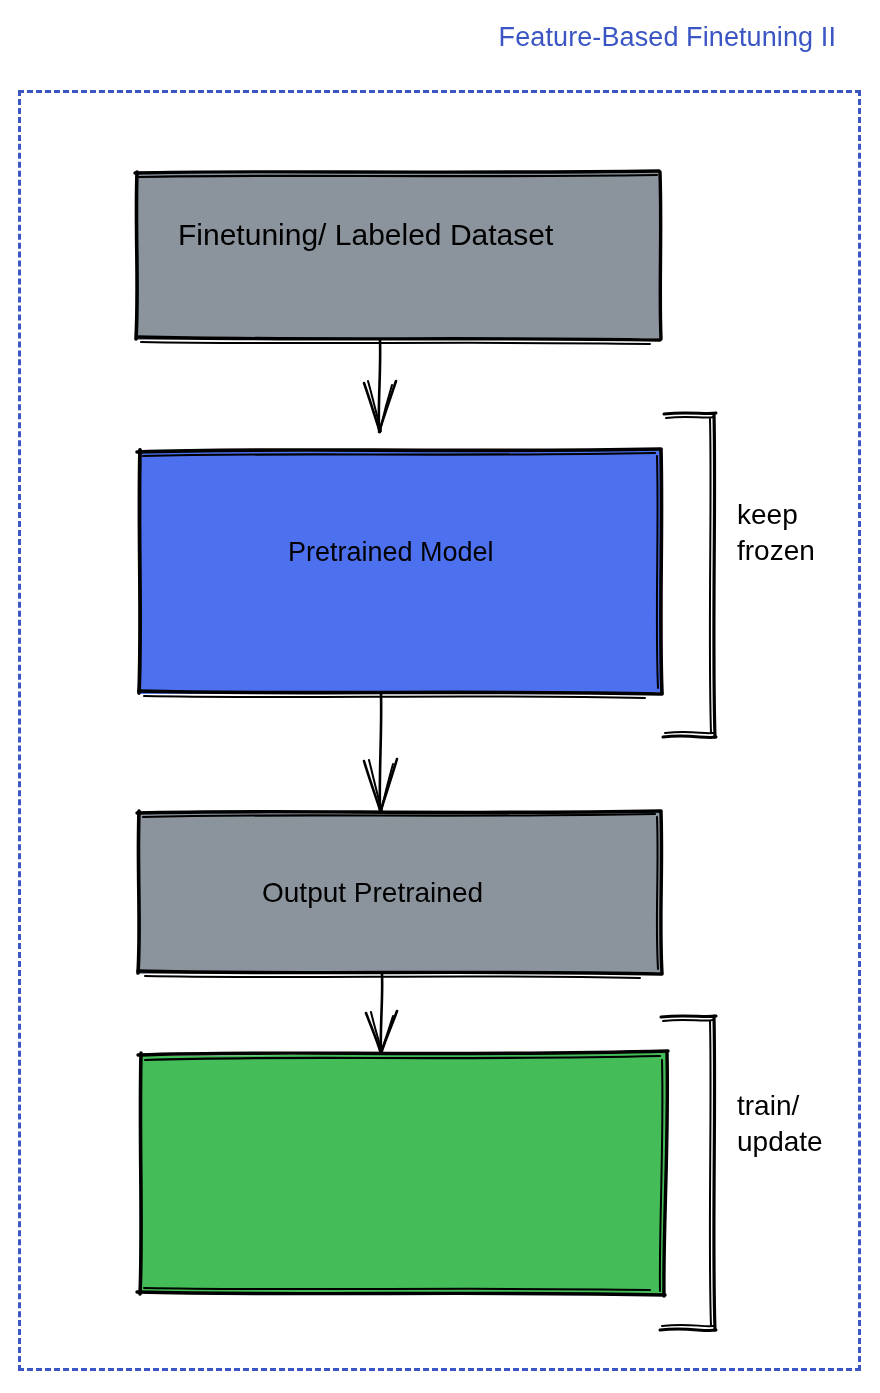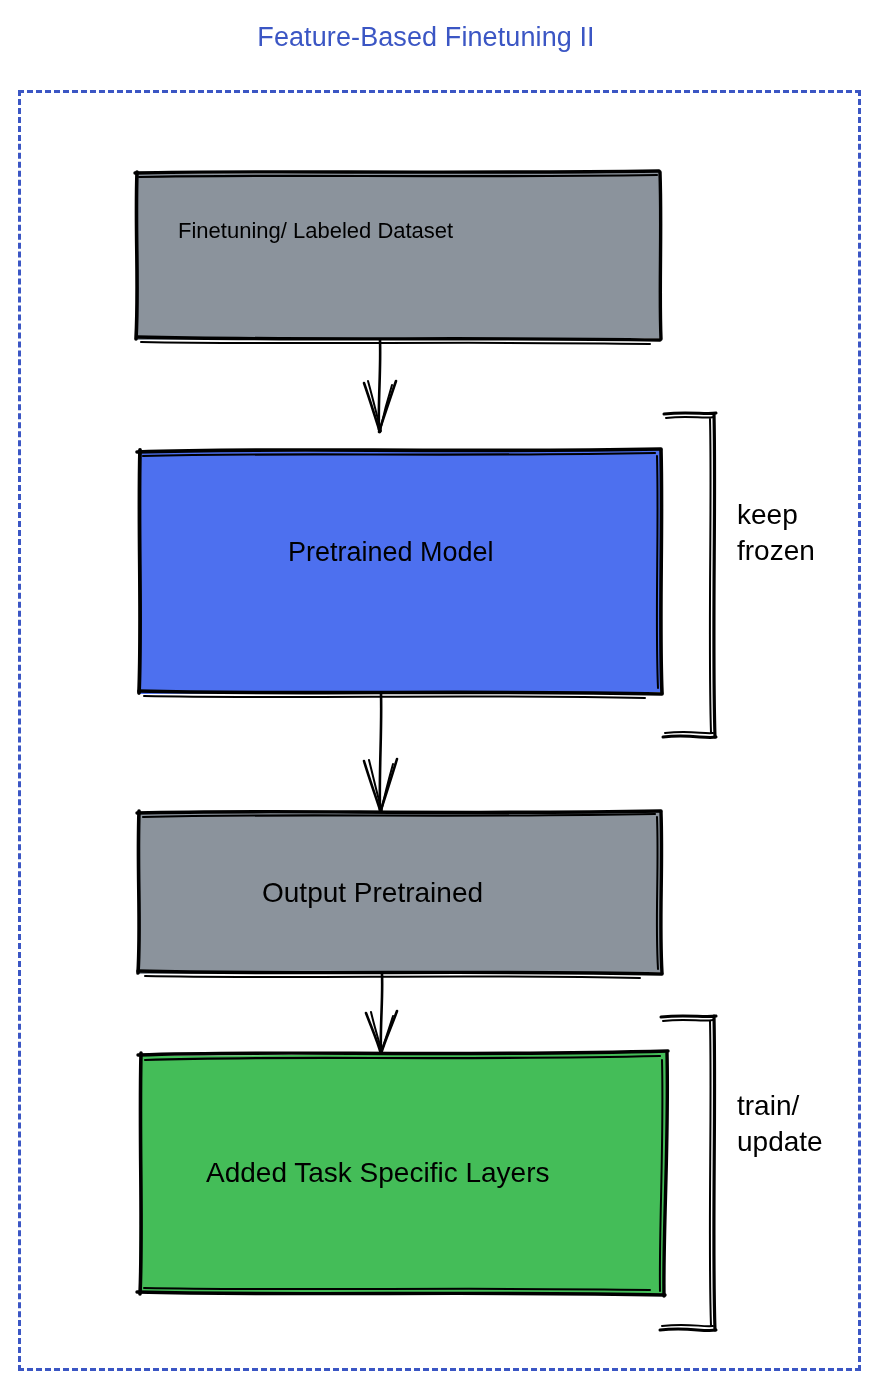--- a/index.html
+++ b/index.html
@@ -15,27 +15,26 @@
     width: 880px;
     height: 1393px;
     background: #ffffff;
     overflow: hidden;
   }
   #diagram-title {
     position: absolute;
     left: 0;
     top: 22px;
     width: 836px;
-    text-align: center;
+    text-align: right;
     font-family: "Liberation Sans", sans-serif;
     font-size: 27px;
     font-weight: 500;
     color: #3b56c4;
     letter-spacing: 0.1px;
-    padding-left: 8px;
   }
   #outer-dashed-frame {
     position: absolute;
     left: 18px;
     top: 90px;
     width: 843px;
     height: 1281px;
     border: 3px dashed #3b56c4;
     box-sizing: border-box;
   }
@@ -50,21 +49,21 @@
   .node-label {
     position: absolute;
     font-family: "Liberation Sans", sans-serif;
     color: #000000;
     white-space: nowrap;
     pointer-events: none;
   }
   #label-dataset {
     left: 178px;
     top: 218px;
-    font-size: 22px;
+    font-size: 30px;
   }
   #label-pretrained {
     left: 288px;
     top: 537px;
     font-size: 27px;
   }
   #label-embeddings {
     left: 262px;
     top: 877px;
     font-size: 28px;
@@ -193,21 +192,20 @@
       <path class="sketch-stroke" stroke-width="2" d="M662,1326 C688,1323 701,1327 713,1326"></path>
     </g>
   </svg>
 
   <div class="node-label" id="label-dataset">Finetuning/ Labeled Dataset</div>
 
   <div class="node-label" id="label-pretrained">Pretrained Model</div>
 
   <div class="node-label" id="label-embeddings">Output Pretrained</div>
 
-  <div class="node-label" id="label-task-layers">Added Task Specific Layers</div>
 
   <div class="annotation" id="annotation-train-update">train/
 update</div>
 
   <div class="annotation" id="annotation-keep-frozen">keep
 frozen</div>
 
 </div>
 
 </body></html>

